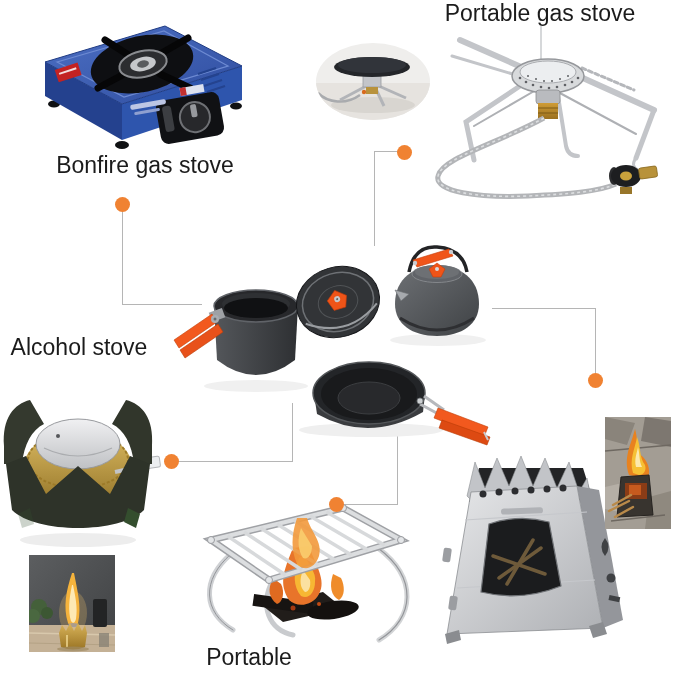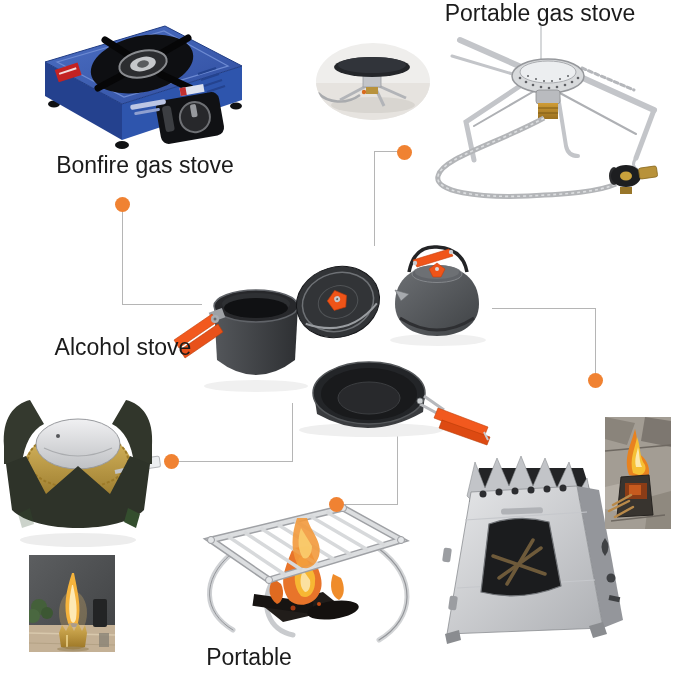--- a/index.html
+++ b/index.html
@@ -374,16 +374,16 @@
       <g stroke="#b98a4a" stroke-width="2.5" stroke-linecap="round">
         <line x1="8" y1="88" x2="26" y2="78"></line>
           <line x1="4" y1="94" x2="24" y2="84"></line>
           <line x1="10" y1="100" x2="28" y2="90"></line>
       </g>
     </svg>
   </div>
 
   <div class="label" style="left:28px;top:153px;width:234px;">Bonfire gas stove</div>
   <div class="label" style="left:424px;top:1px;width:232px;">Portable gas stove</div>
-  <div class="label" style="left:12px;top:335px;width:158px;padding-left:32px;">Alcohol stove</div>
+  <div class="label" style="left:0px;top:335px;width:158px;">Alcohol stove</div>
   <div class="label" style="left:193px;top:645px;width:112px;">Portable</div>
 
 </div>
 
 </body></html>

